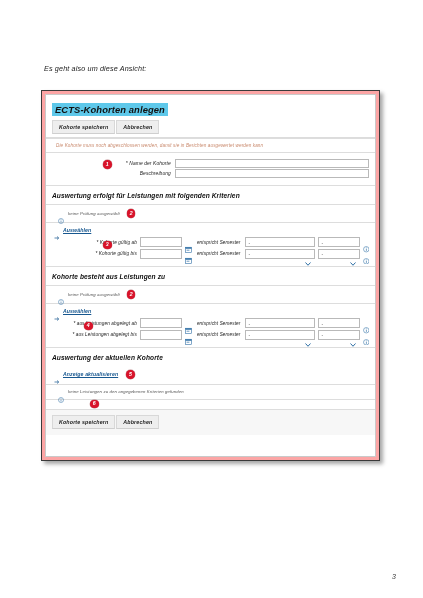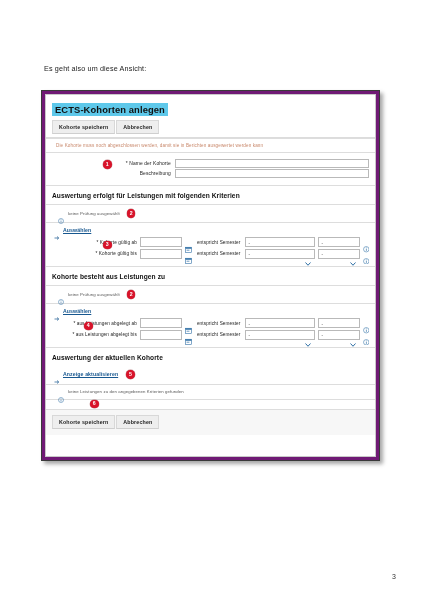--- a/index.html
+++ b/index.html
@@ -11,38 +11,39 @@
     width: 423px;
     height: 598px;
     overflow: hidden;
     font-family: "Liberation Sans", sans-serif;
     position: relative;
   }
   .page {
     position: absolute;
     inset: 0;
     background: #ffffff;
+    font-style: italic;
   }
   .intro-text {
     position: absolute;
     left: 44px;
     top: 64px;
     font-size: 7.2px;
     color: #1b1b1b;
     letter-spacing: 0.15px;
     white-space: nowrap;
   }
   
   .shot {
     position: absolute;
     left: 41px;
     top: 90px;
     width: 339px;
     height: 371px;
-    background: #701a75;
+    background: #fca5a5;
     border: 1px solid #3a3a3a;
     box-shadow: 3px 3px 4px rgba(0,0,0,0.35);
     overflow: hidden;
     box-sizing: border-box;
   }
   .shot-inner {
     position: absolute;
     left: 3px;
     top: 3px;
     right: 3px;

